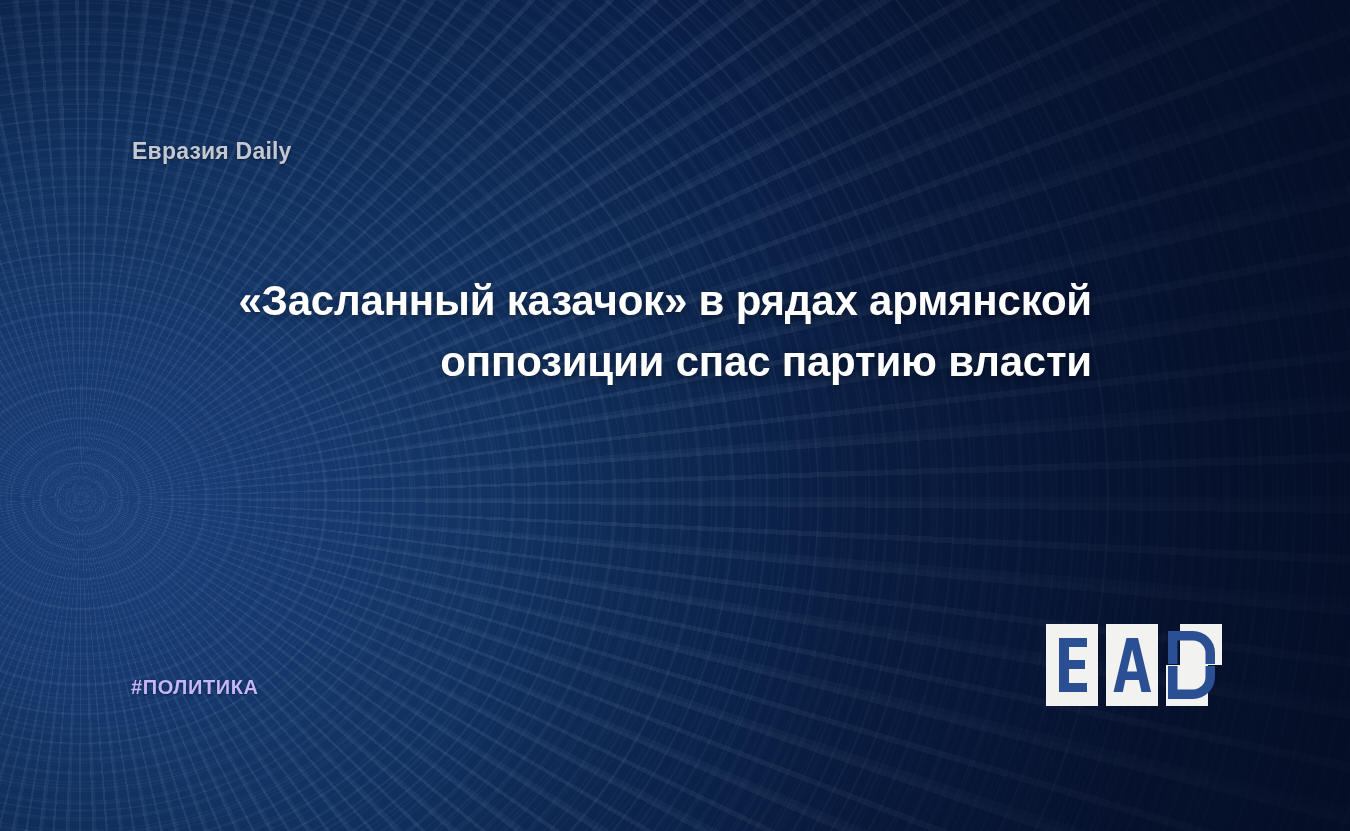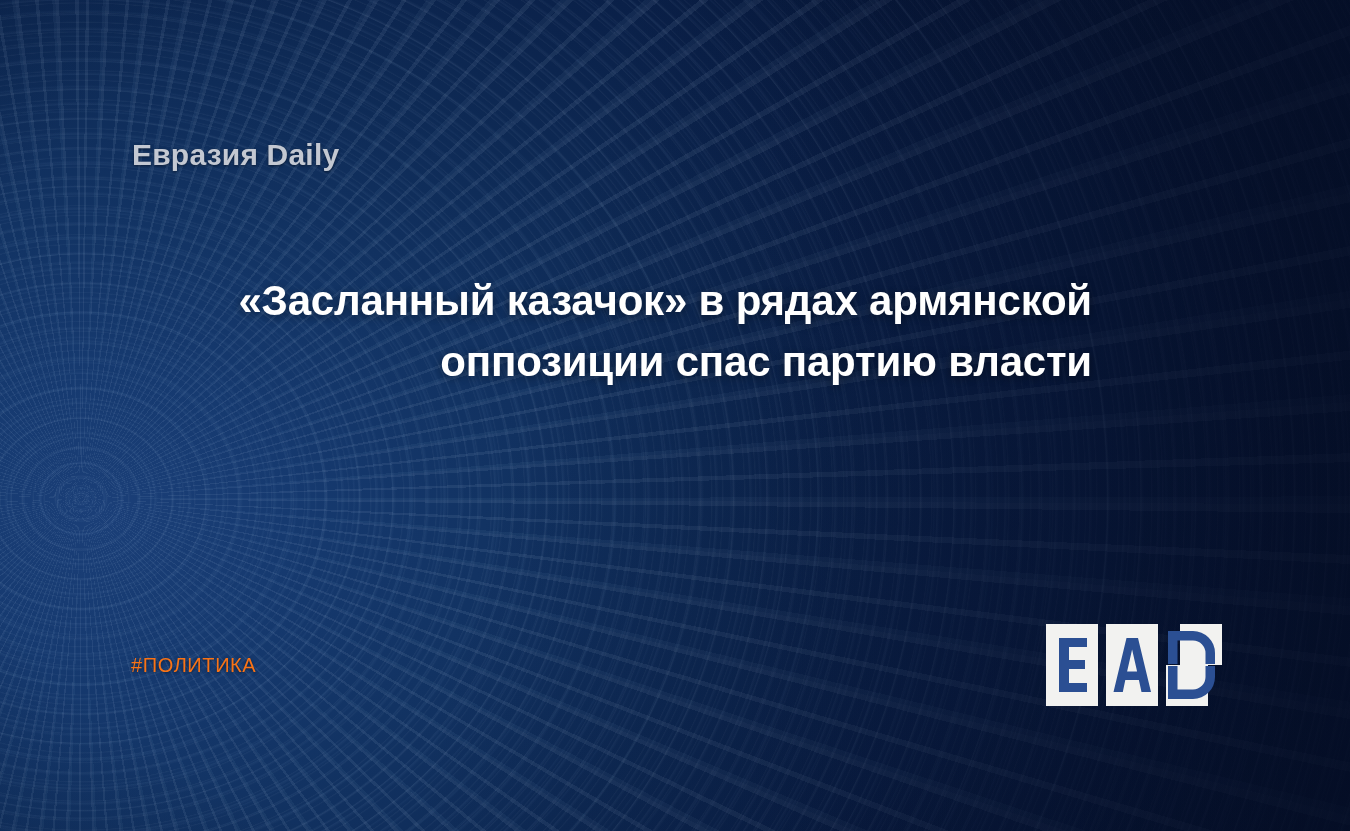--- a/index.html
+++ b/index.html
@@ -120,21 +120,21 @@
   
   #content {
     position: absolute;
     inset: 0;
   }
 
   #brand {
     position: absolute;
     left: 132px;
     top: 138px;
-    font-size: 30px;
+    font-size: 23px;
     font-weight: bold;
     letter-spacing: 0.2px;
     color: #c3c8d2;
     text-shadow: 0 1px 3px rgba(0,0,0,0.45);
     white-space: nowrap;
   }
 
   #headline {
     position: absolute;
     left: 132px;
@@ -146,25 +146,25 @@
     font-weight: bold;
     color: #ffffff;
     letter-spacing: -0.2px;
     text-shadow: 0 2px 8px rgba(0,0,0,0.40);
     text-align: right;
   }
 
   #tag {
     position: absolute;
     left: 131px;
-    top: 654px;
+    top: 676px;
     font-size: 20px;
-    font-weight: normal;
+    font-weight: bold;
     letter-spacing: 0.6px;
-    color: #f97316;
+    color: #c4b5fd;
     text-shadow: 0 1px 3px rgba(0,0,0,0.45);
     white-space: nowrap;
   }
 
   
   #logo {
     position: absolute;
     left: 1046px;
     top: 624px;
     width: 176px;

